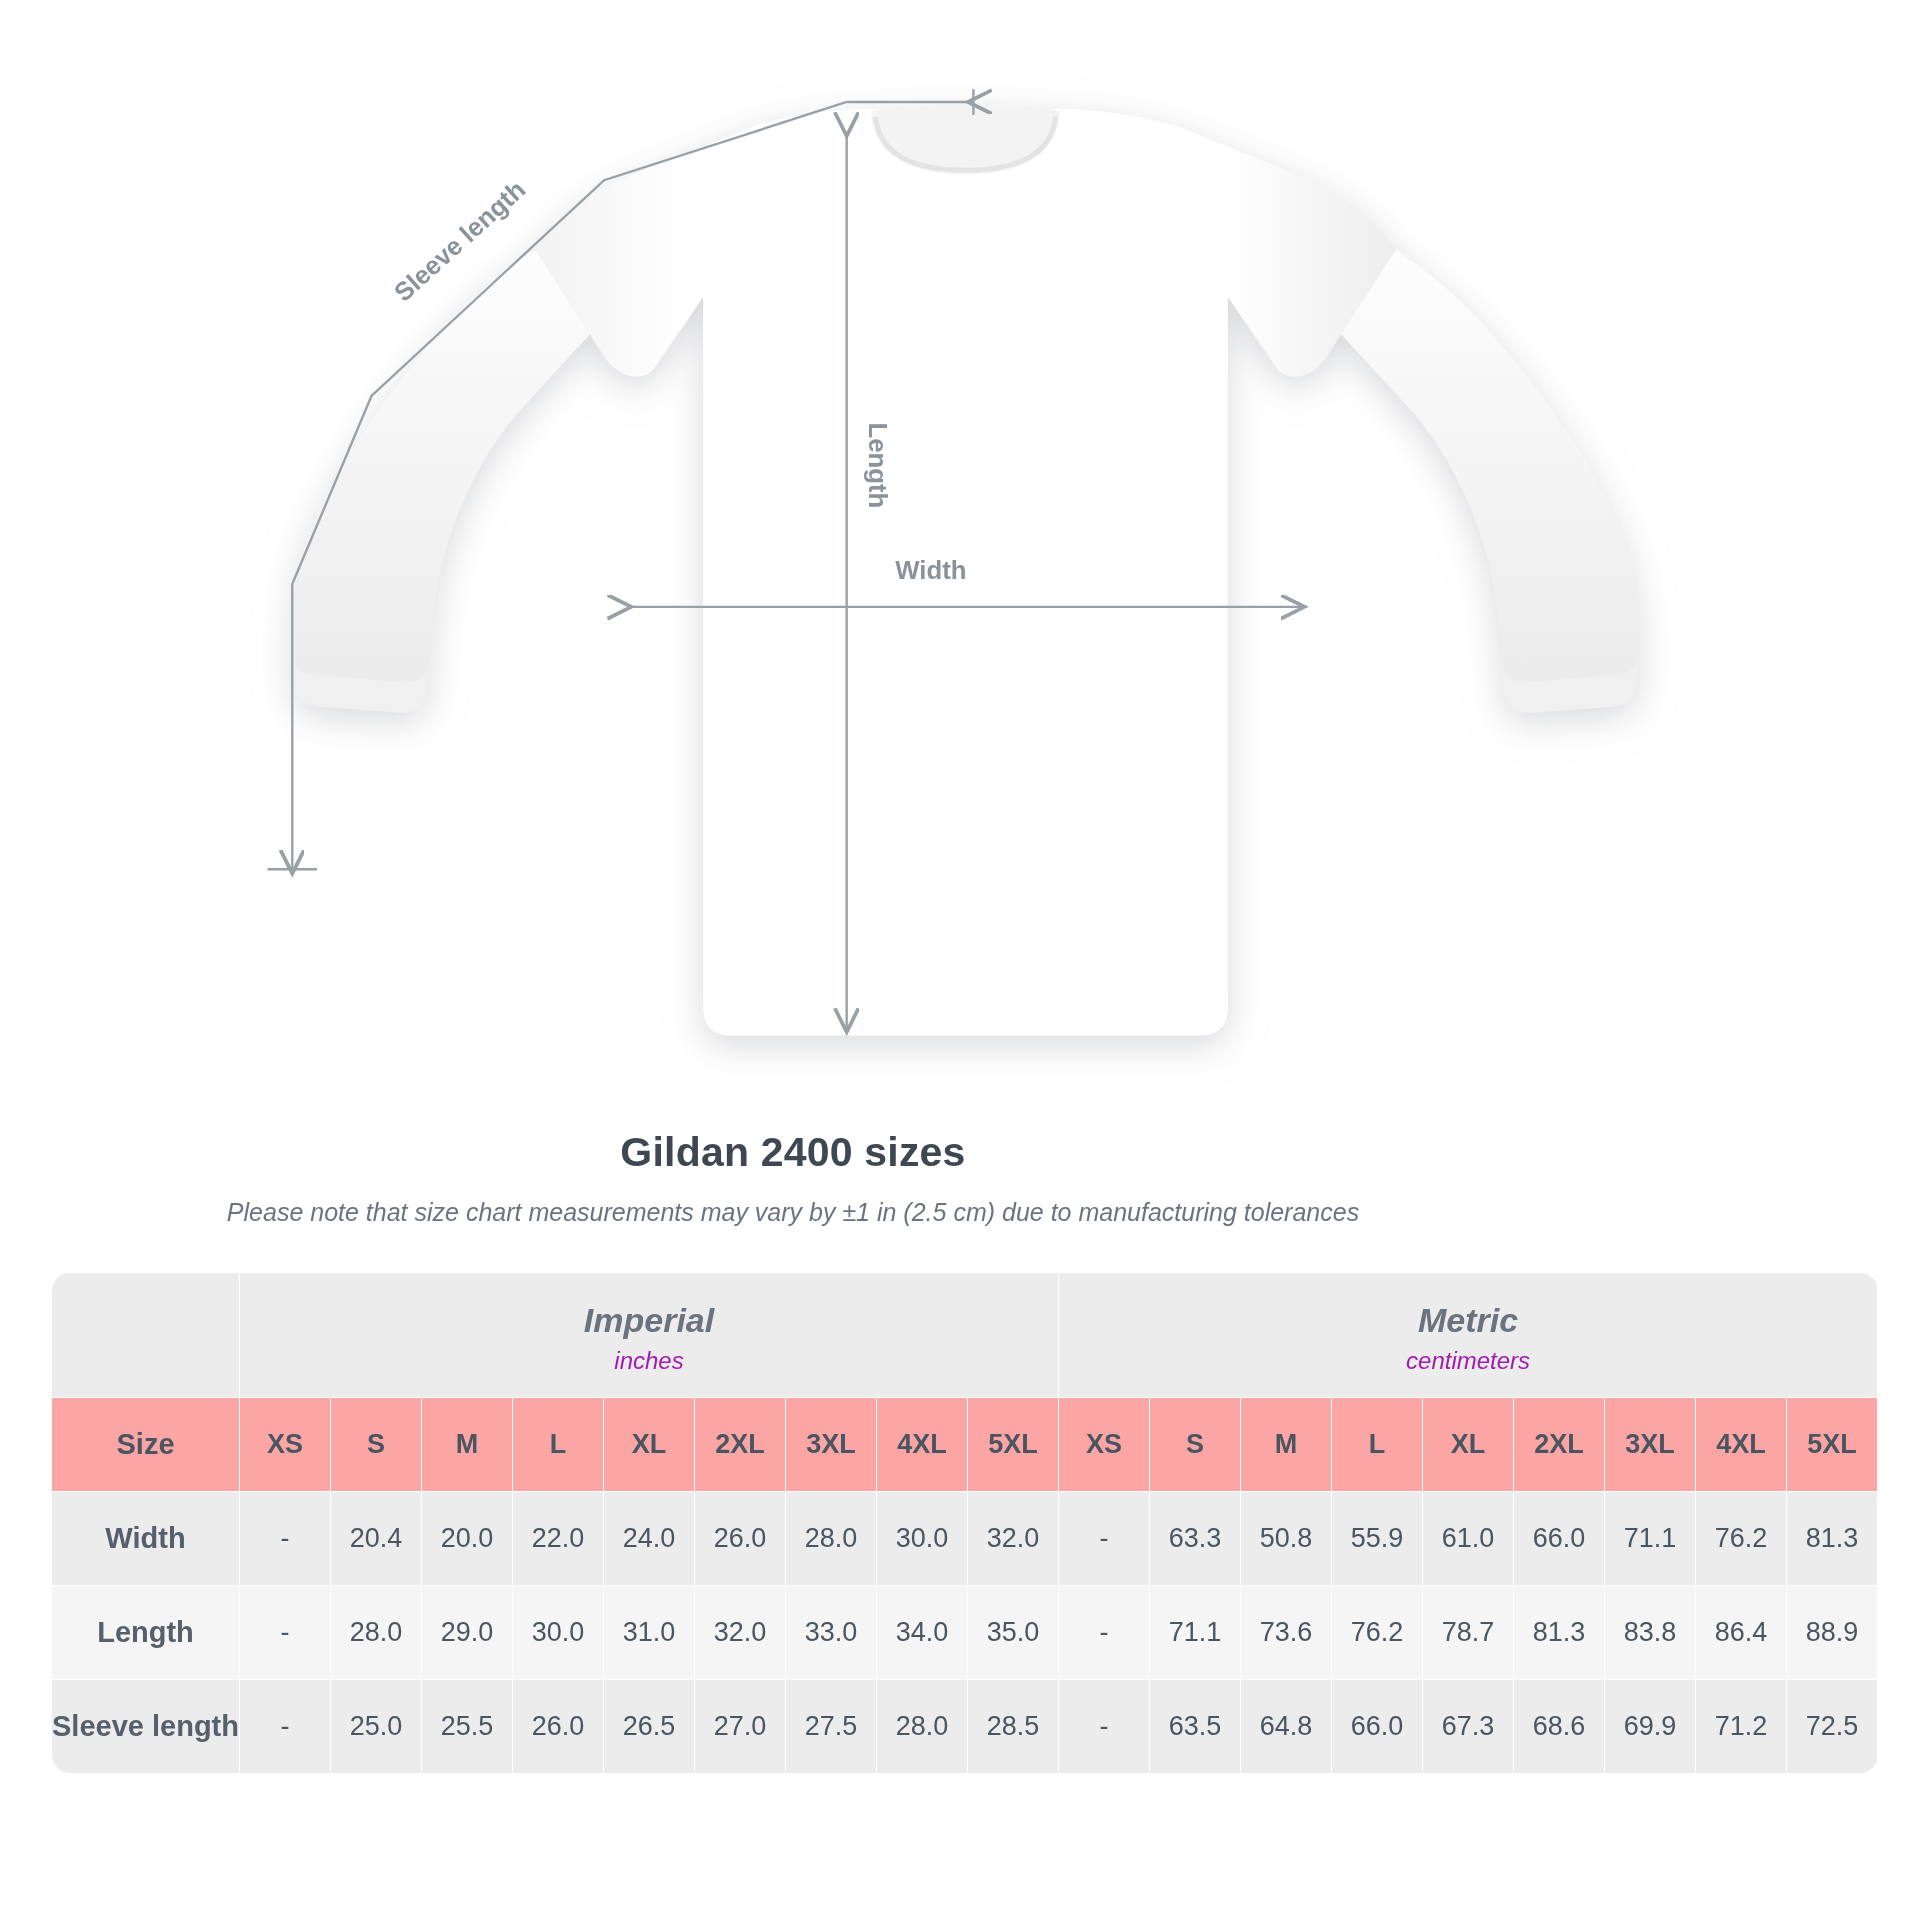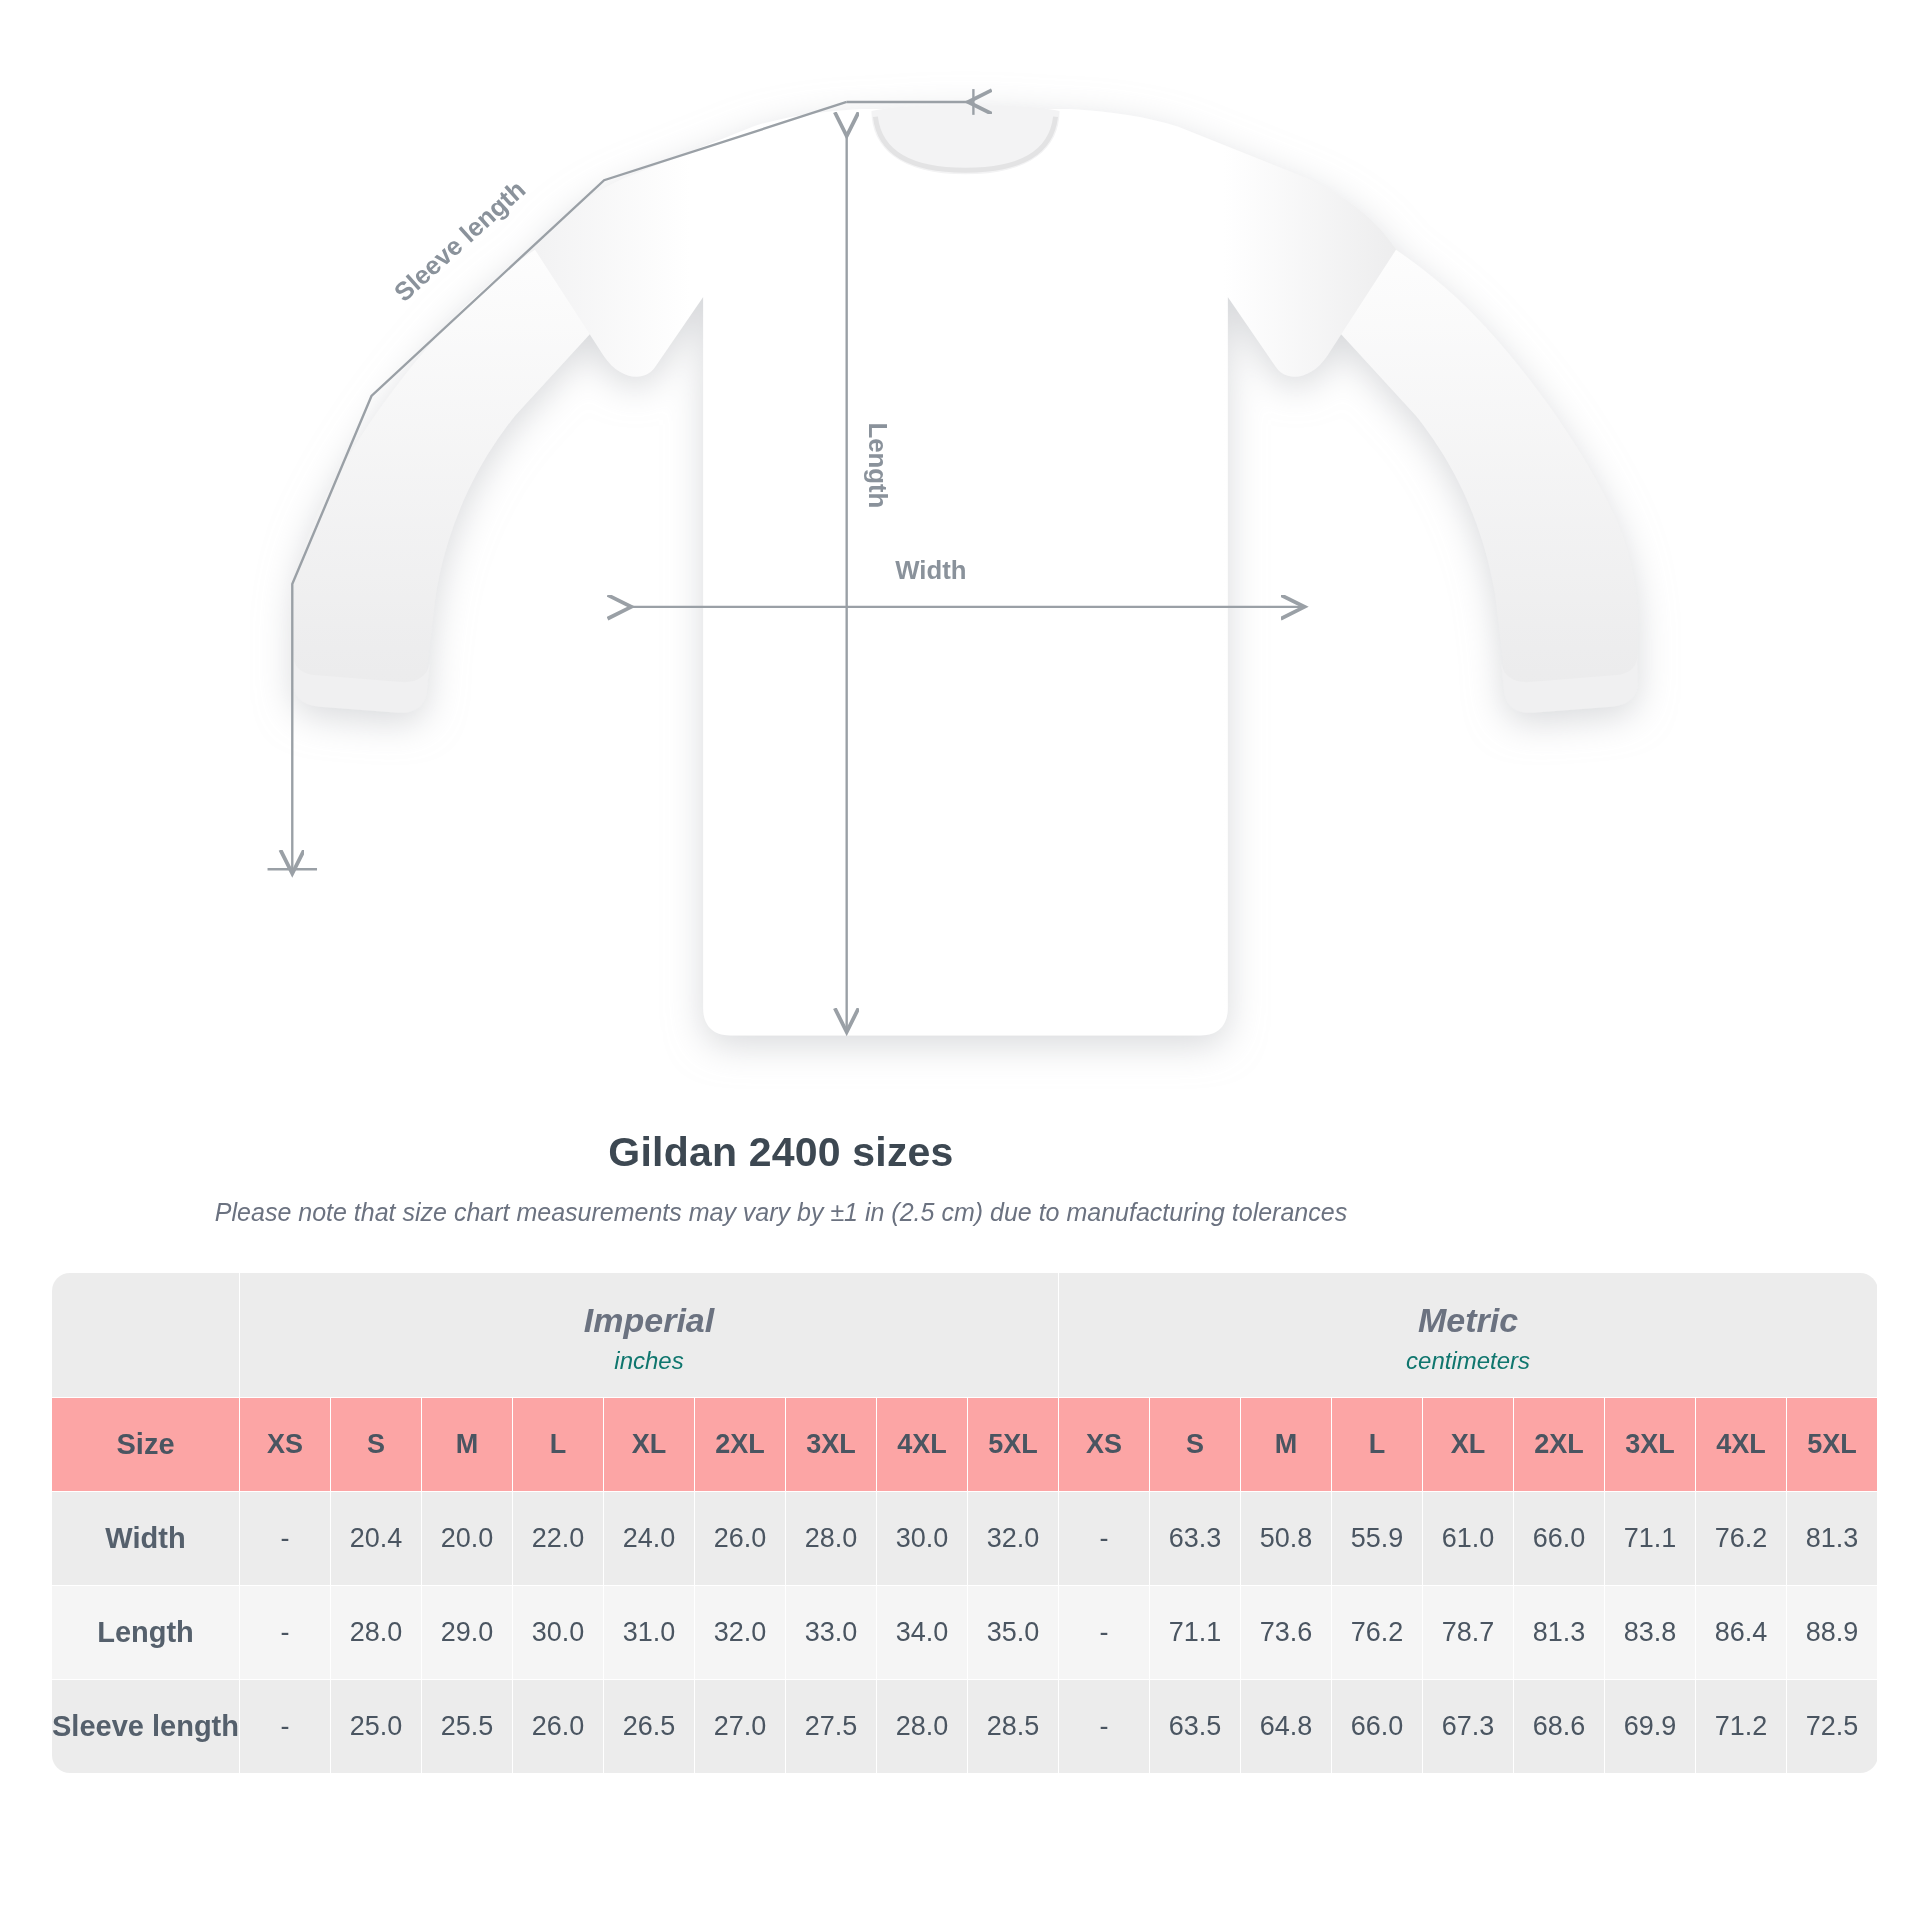--- a/index.html
+++ b/index.html
@@ -28,21 +28,21 @@
   }
   .shirt-svg {
     position: absolute;
     left: 0;
     top: 0;
   }
 
   
   .title-block {
     position: absolute;
-    left: 0;
+    left: 12px;
     top: 1129px;
     width: 1562px;
     text-align: center;
   }
   .chart-title {
     font-size: 41px;
     font-weight: bold;
     color: #3d4852;
     letter-spacing: 0.2px;
   }
@@ -86,21 +86,21 @@
   .unit-name {
     font-size: 34px;
     font-weight: bold;
     font-style: italic;
     color: #6b7280;
     line-height: 1.25;
   }
   .unit-sub {
     font-size: 24px;
     font-style: italic;
-    color: #0f766e;
+    color: #a21caf;
     line-height: 1.6;
   }
 
   .size-row td {
     background: #fca5a5;
     padding: 30px 0;
     font-weight: bold;
     color: #55606c;
     font-size: 28px;
   }

